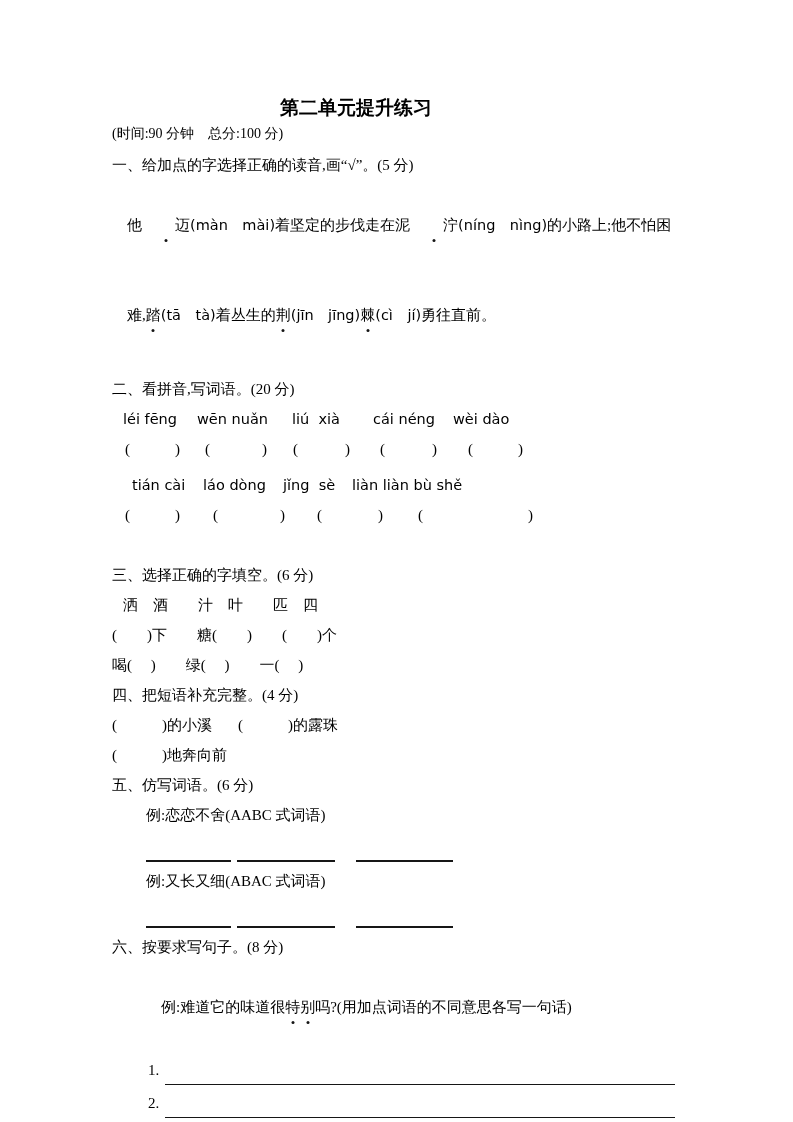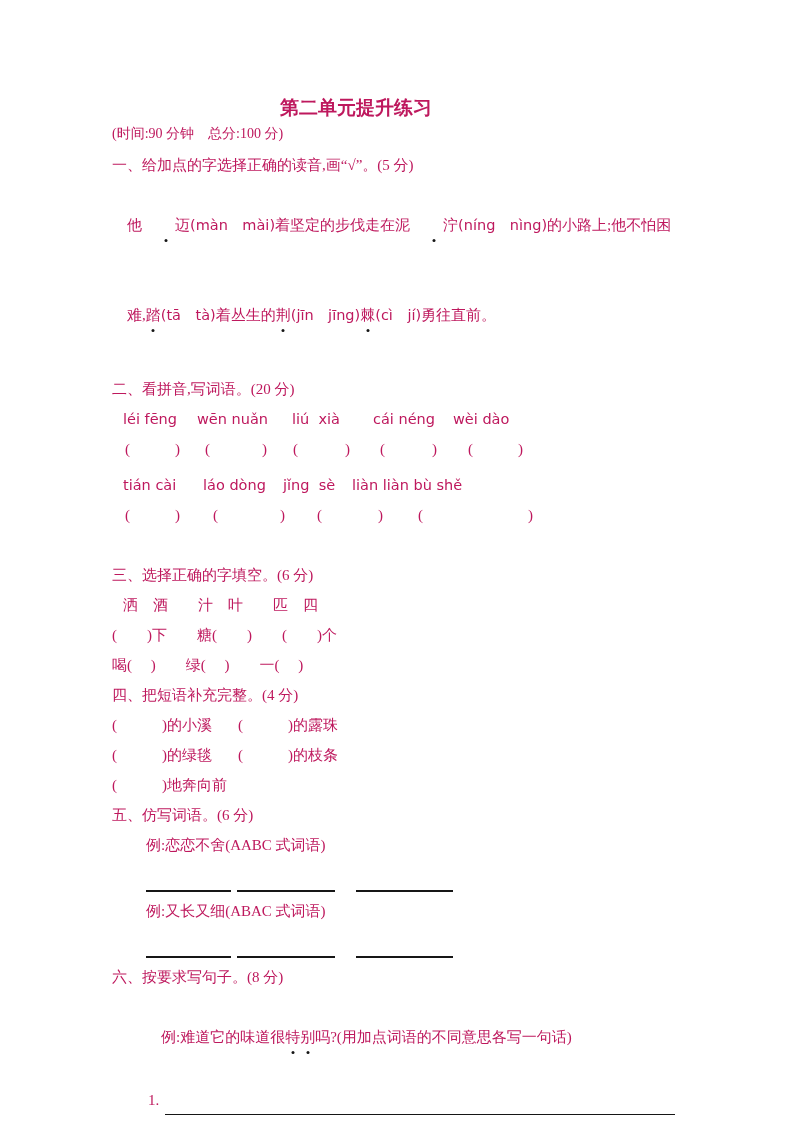--- a/index.html
+++ b/index.html
@@ -1,21 +1,21 @@
 <!DOCTYPE html>
 <html><head>
 <meta charset="utf-8">
 <style>
   html,body { margin:0; padding:0; background:#888; }
   .page {
     position:relative;
     width:793px; height:1122px;
     margin:0 auto;
     background:#ffffff;
-    color:#be185d;
+    color:#000000;
     font-family:"Liberation Serif","DejaVu Serif",serif;
     font-size:15px;
     line-height:30px;
     box-sizing:border-box;
     padding-top:94px;
     overflow:hidden;
   }
   .title {
     text-align:center;
     font-size:19px; font-weight:bold;
@@ -118,21 +118,21 @@
     <span class="pair" style="left:380px;width:57px">
         <span>(</span>
         <span>)</span>
       </span>
     <span class="pair" style="left:468px;width:55px">
         <span>(</span>
         <span>)</span>
       </span>
   </div>
   <div class="abs-row mt6">
-    <span class="py" style="left:123px">tián cài</span>
+    <span class="py" style="left:132px">tián cài</span>
     <span class="py" style="left:203px">láo dòng</span>
     <span class="py" style="left:283px">jǐng  sè</span>
     <span class="py" style="left:352px">liàn liàn bù shě</span>
   </div>
   <div class="abs-row">
     <span class="pair" style="left:125px;width:55px">
         <span>(</span>
         <span>)</span>
       </span>
     <span class="pair" style="left:213px;width:72px">
@@ -151,24 +151,20 @@
 
   <div class="hline mt30">三、选择正确的字填空。(6 分)</div>
   <div class="optrow">洒　酒　　汁　叶　　匹　四</div>
   <div class="fillrow">(　　)下　　糖(　　)　　(　　)个</div>
   <div class="fillrow">喝(　 )　　绿(　 )　　一(　 )</div>
 
   <div class="hline">四、把短语补充完整。(4 分)</div>
   <div class="tworow">
     <span class="c1">(　　　)的小溪</span>
     <span class="c2">(　　　)的露珠</span>
-  </div>
-  <div class="tworow">
-    <span class="c1">(　　　)的绿毯</span>
-    <span class="c2">(　　　)的枝条</span>
   </div>
   <div class="tworow">
     <span class="c2">(　　　)地奔向前</span>
   </div>
 
   <div class="hline">五、仿写词语。(6 分)</div>
   <div class="exline">例:恋恋不舍(AABC 式词语)</div>
   <div class="blankrow">
     <span class="bl bl1"></span>
     <span class="bl bl2"></span>

